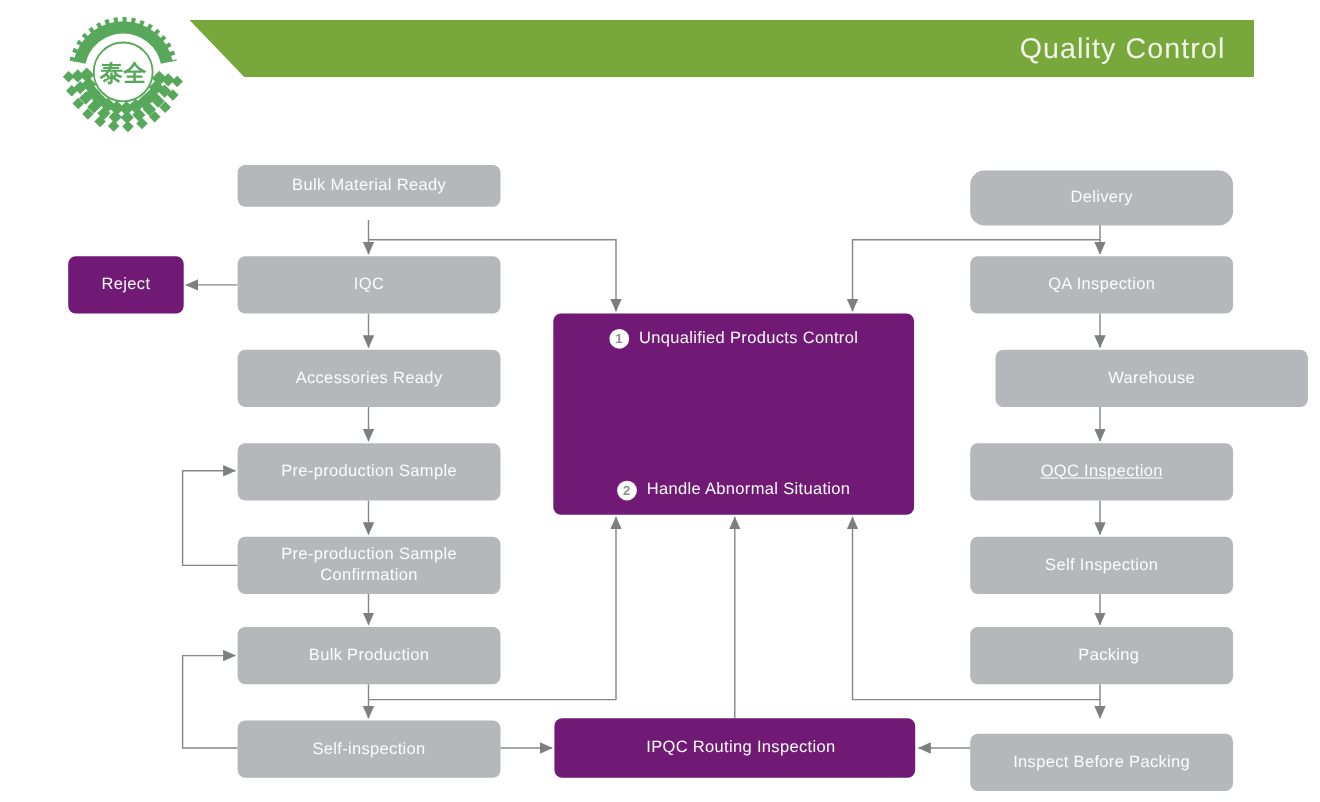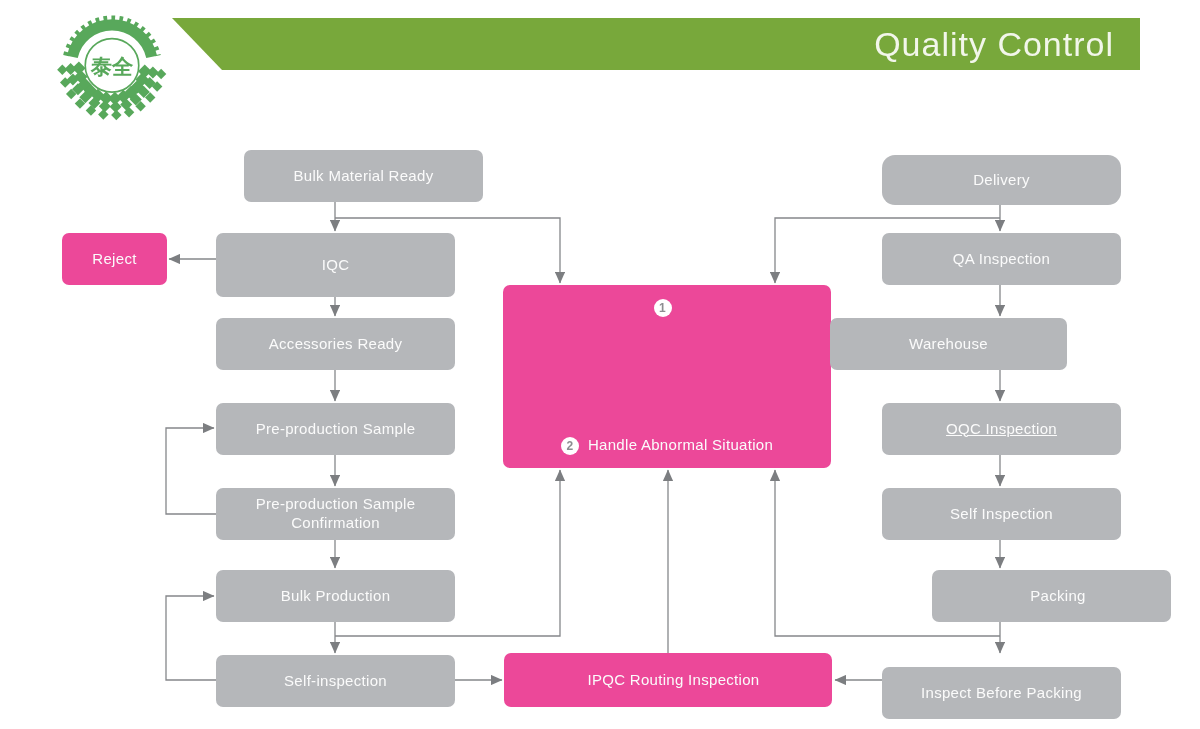--- a/index.html
+++ b/index.html
@@ -7,47 +7,47 @@
   body {
     width:1200px; height:729px; position:relative; overflow:hidden;
     font-family:"Liberation Sans","DejaVu Sans",sans-serif;
   }
   
   .banner {
     position:absolute; left:172px; top:18px; width:968px; height:52px;
     background:#78a83b;
     clip-path:polygon(0 0, 100% 0, 100% 100%, 50px 100%);
     color:#f2f6ea; text-align:right; line-height:52px;
-    font-size:34px; font-weight:300; letter-spacing:1px;
+    font-size:26px; font-weight:300; letter-spacing:1px;
     padding-right:26px;
   }
   .logo { position:absolute; left:52px; top:10px; width:120px; height:120px; }
   
   .box {
     position:absolute; border-radius:7px; background:#b5b7ba; color:#fbfbfb;
     display:flex; align-items:center; justify-content:center; text-align:center;
     font-size:15px; line-height:1.25; padding:0 18px; letter-spacing:.3px;
   }
-  .box.dark { background:#ec4899; }
-  
-  #box-bulk-material-ready { left:216px; top:150px; width:239px; height:52px;margin-left:28px; }
-  #box-iqc                 { left:216px; top:233px; width:239px; height:64px; }
+  .box.dark { background:#701a75; }
+  
+  #box-bulk-material-ready { left:216px; top:150px; width:239px; height:38px; }
+  #box-iqc                 { left:216px; top:233px; width:239px; height:52px; }
   #box-accessories-ready   { left:216px; top:318px; width:239px; height:52px; }
   #box-pre-production-sample { left:216px; top:403px; width:239px; height:52px; }
   #box-pps-confirmation    { left:216px; top:488px; width:239px; height:52px; }
   #box-bulk-production     { left:216px; top:570px; width:239px; height:52px; }
   #box-self-inspection-left{ left:216px; top:655px; width:239px; height:52px; }
   #box-reject              { left:62px;  top:233px; width:105px; height:52px; }
   
   #box-delivery            { left:882px; top:155px; width:239px; height:50px;border-radius:13px; }
   #box-qa-inspection       { left:882px; top:233px; width:239px; height:52px; }
-  #box-warehouse           { left:830px; top:318px; width:237px; height:52px; }
+  #box-warehouse           { left:905px; top:318px; width:284px; height:52px; }
   #box-oqc-inspection      { left:882px; top:403px; width:239px; height:52px;text-decoration:underline; }
   #box-self-inspection-right{ left:882px; top:488px; width:239px; height:52px; }
-  #box-packing             { left:932px; top:570px; width:239px; height:52px;padding-left:31px; }
+  #box-packing             { left:882px; top:570px; width:239px; height:52px;padding-left:31px; }
   #box-inspect-before-packing { left:882px; top:655px; width:239px; height:52px;margin-top:12px; }
   
   #box-control-center {
     left:503px; top:285px; width:328px; height:183px;
     flex-direction:column; align-items:center; justify-content:space-between;
     padding:14px 10px 13px 10px;
   }
   #box-ipqc { left:504px; top:653px; width:328px; height:54px;padding-left:29px; }
   .center-line { display:flex; align-items:center; white-space:nowrap; }
   .num-badge {
@@ -165,20 +165,21 @@
 <div class="box" id="box-bulk-production">
   <span>Bulk Production</span>
 </div>
 <div class="box" id="box-self-inspection-left">
   <span>Self-inspection</span>
 </div>
 
 <div class="box dark" id="box-control-center">
   <div class="center-line">
     <span class="num-badge">1</span>
+    <span>Unqualified Products Control</span>
   </div>
   <div class="center-line">
     <span class="num-badge">2</span>
     <span>Handle Abnormal Situation</span>
   </div>
 </div>
 <div class="box dark" id="box-ipqc">
   <span>IPQC Routing Inspection</span>
 </div>
 

